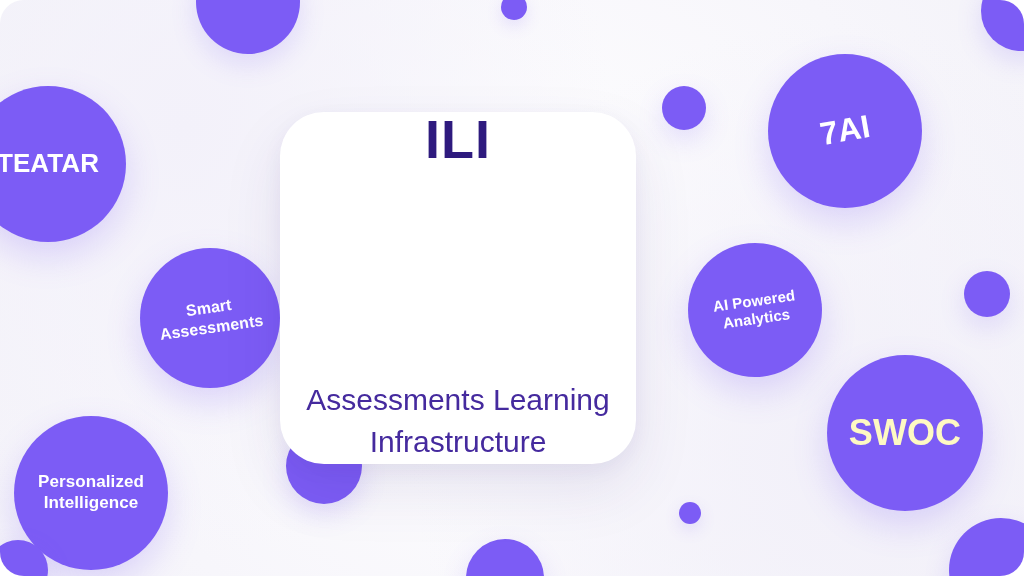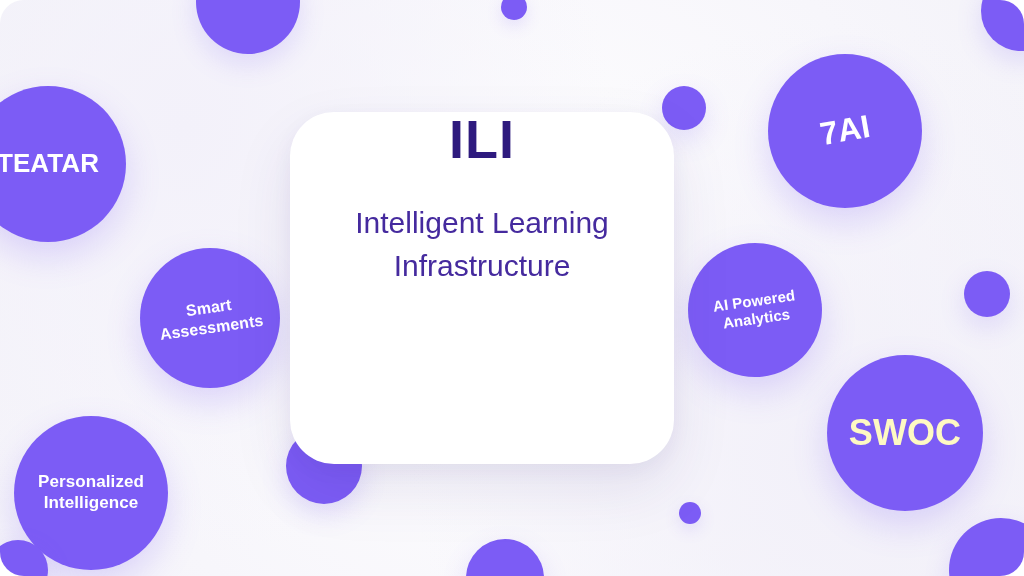--- a/index.html
+++ b/index.html
@@ -43,32 +43,32 @@
     padding: 0 8px;
     white-space: pre-line;
   }
 
   .bubble.plain { box-shadow: 0 10px 26px rgba(124, 92, 245, 0.18); }
   .bubble.tiny  { box-shadow: 0 6px 16px rgba(124, 92, 245, 0.16); }
 
   
   #card {
     position: absolute;
-    left: 290px;
+    left: 280px;
     top: 112px;
-    width: 384px;
+    width: 356px;
     height: 352px;
     background: #ffffff;
     border-radius: 44px;
     box-shadow: 0 26px 60px rgba(60, 40, 130, 0.10),
                 0 6px 20px rgba(60, 40, 130, 0.05);
     display: flex;
     flex-direction: column;
     align-items: center;
-    justify-content: flex-start;
+    justify-content: space-between;
     z-index: 40;
     box-sizing: border-box;
     padding: 0 22px;
   }
   #card-title {
     font-size: 54px;
     font-weight: 700;
     color: #2e1a7e;
     letter-spacing: 1px;
     line-height: 1;
@@ -118,16 +118,16 @@
       <div class="bubble plain" style="width: 46px; height: 46px; left: 964px; top: 271px; background: rgb(124, 92, 245);"></div>
       <div class="bubble plain" style="width: 76px; height: 76px; left: 286px; top: 428px; background: rgb(124, 92, 245);"></div>
       <div class="bubble tiny" style="width: 22px; height: 22px; left: 679px; top: 502px; background: rgb(124, 92, 245);"></div>
       <div class="bubble plain" style="width: 78px; height: 78px; left: 466px; top: 539px; background: rgb(124, 92, 245);"></div>
       <div class="bubble plain" style="width: 104px; height: 104px; left: 949px; top: 518px; background: rgb(124, 92, 245);"></div>
       <div class="bubble plain" style="width: 60px; height: 60px; left: -12px; top: 540px; background: rgb(124, 92, 245);"></div>
     </div>
 
   <div id="card">
     <div id="card-title">ILI</div>
-    <div id="card-subtitle">Intelligent Learning Infrastructure</div>
+    <div id="card-subtitle">Assessments Learning Infrastructure</div>
   </div>
 
 </div>
 
 </body></html>

